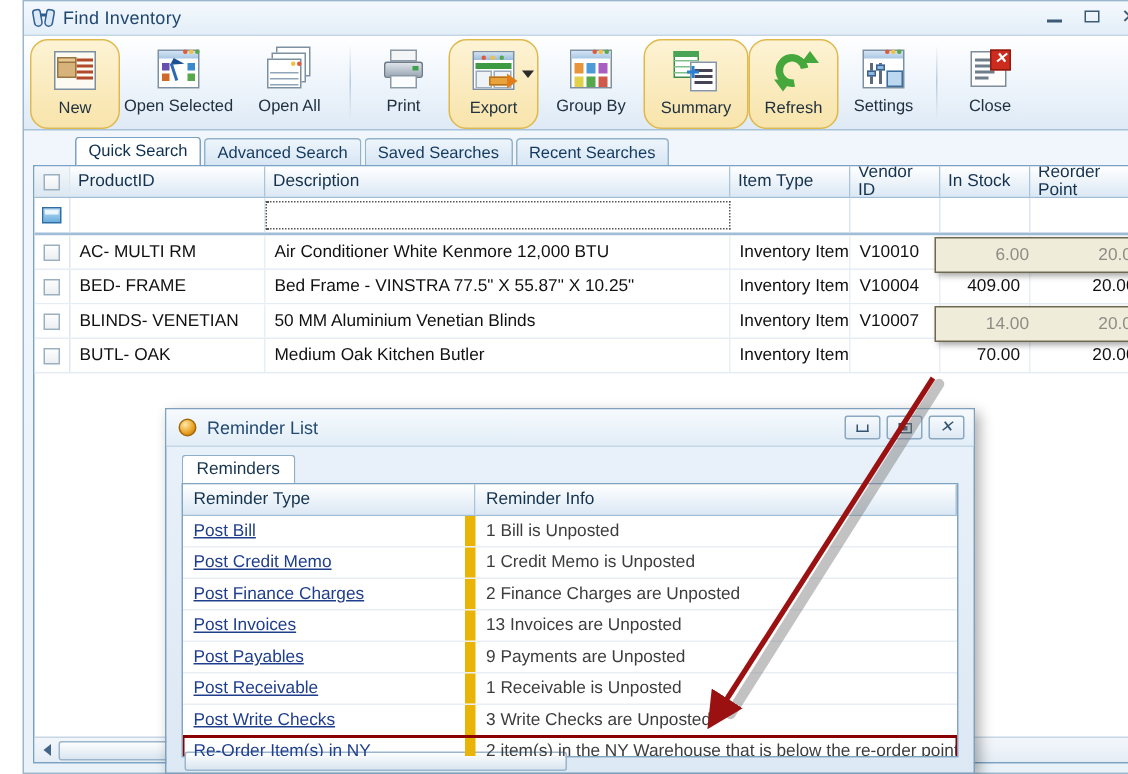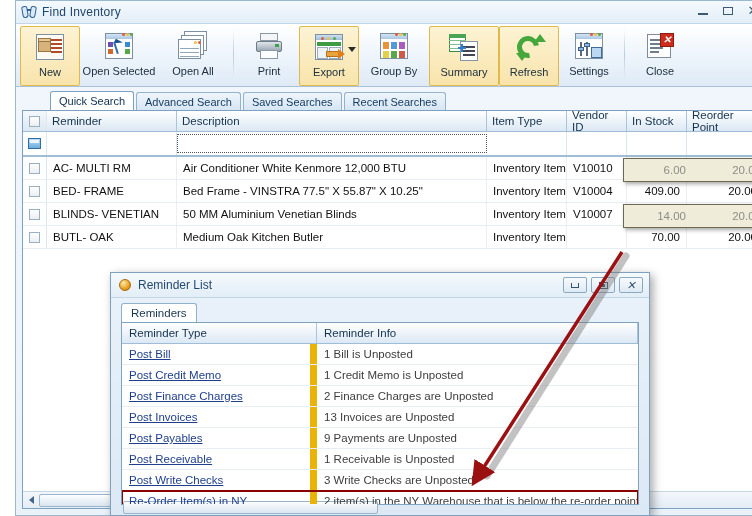--- a/index.html
+++ b/index.html
@@ -55,21 +55,21 @@
     display:flex; align-items:stretch; padding:2px 4px 0 4px;
     position:relative;
   }
   .tbtn {
     width:60px; display:flex; flex-direction:column; align-items:center;
     justify-content:flex-start; padding-top:5px;
     position:relative; cursor:default;
   }
   .tbtn.hot {
     background:linear-gradient(#fdf3d4,#f8e4ab);
-    border:1px solid #e0b94b; border-radius:2px;
+    border:1px solid #e0b94b; border-radius:12px;
   }
   .tbtn .tlbl { font-size:11px; color:#20313f; margin-top:3px; white-space:nowrap; }
   .tbtn.wide { width:78px; }
   .tbtn.wide2 { width:70px;text-align:center; }
   .ico { width:32px; height:31px; position:relative; }
   .tsep { width:1px; margin:4px 5px 6px 5px; background:linear-gradient(transparent,#b9cbdb,transparent); }
   .dropcaret {
     position:absolute; right:2px; top:20px;
     width:0;height:0;border-left:4px solid transparent;border-right:4px solid transparent;
     border-top:5px solid #2b2b2b;
@@ -400,21 +400,21 @@
       <div class="tab">
         <span>Recent Searches</span>
       </div>
     </div>
 
   <div id="gridwrap">
     <div class="ghead">
       <div class="cbcell hcb">
         <span class="cb"></span>
       </div>
-      <div class="hc col-pid">Reminder</div>
+      <div class="hc col-pid">ProductID</div>
       <div class="hc col-desc">Description</div>
       <div class="hc col-type">Item Type</div>
       <div class="hc col-vend">Vendor ID</div>
       <div class="hc col-stock">In Stock</div>
       <div class="hc col-reord num">Reorder Point</div>
 
     </div>
 
     <div class="filterrow">
       <div class="cbcell">

